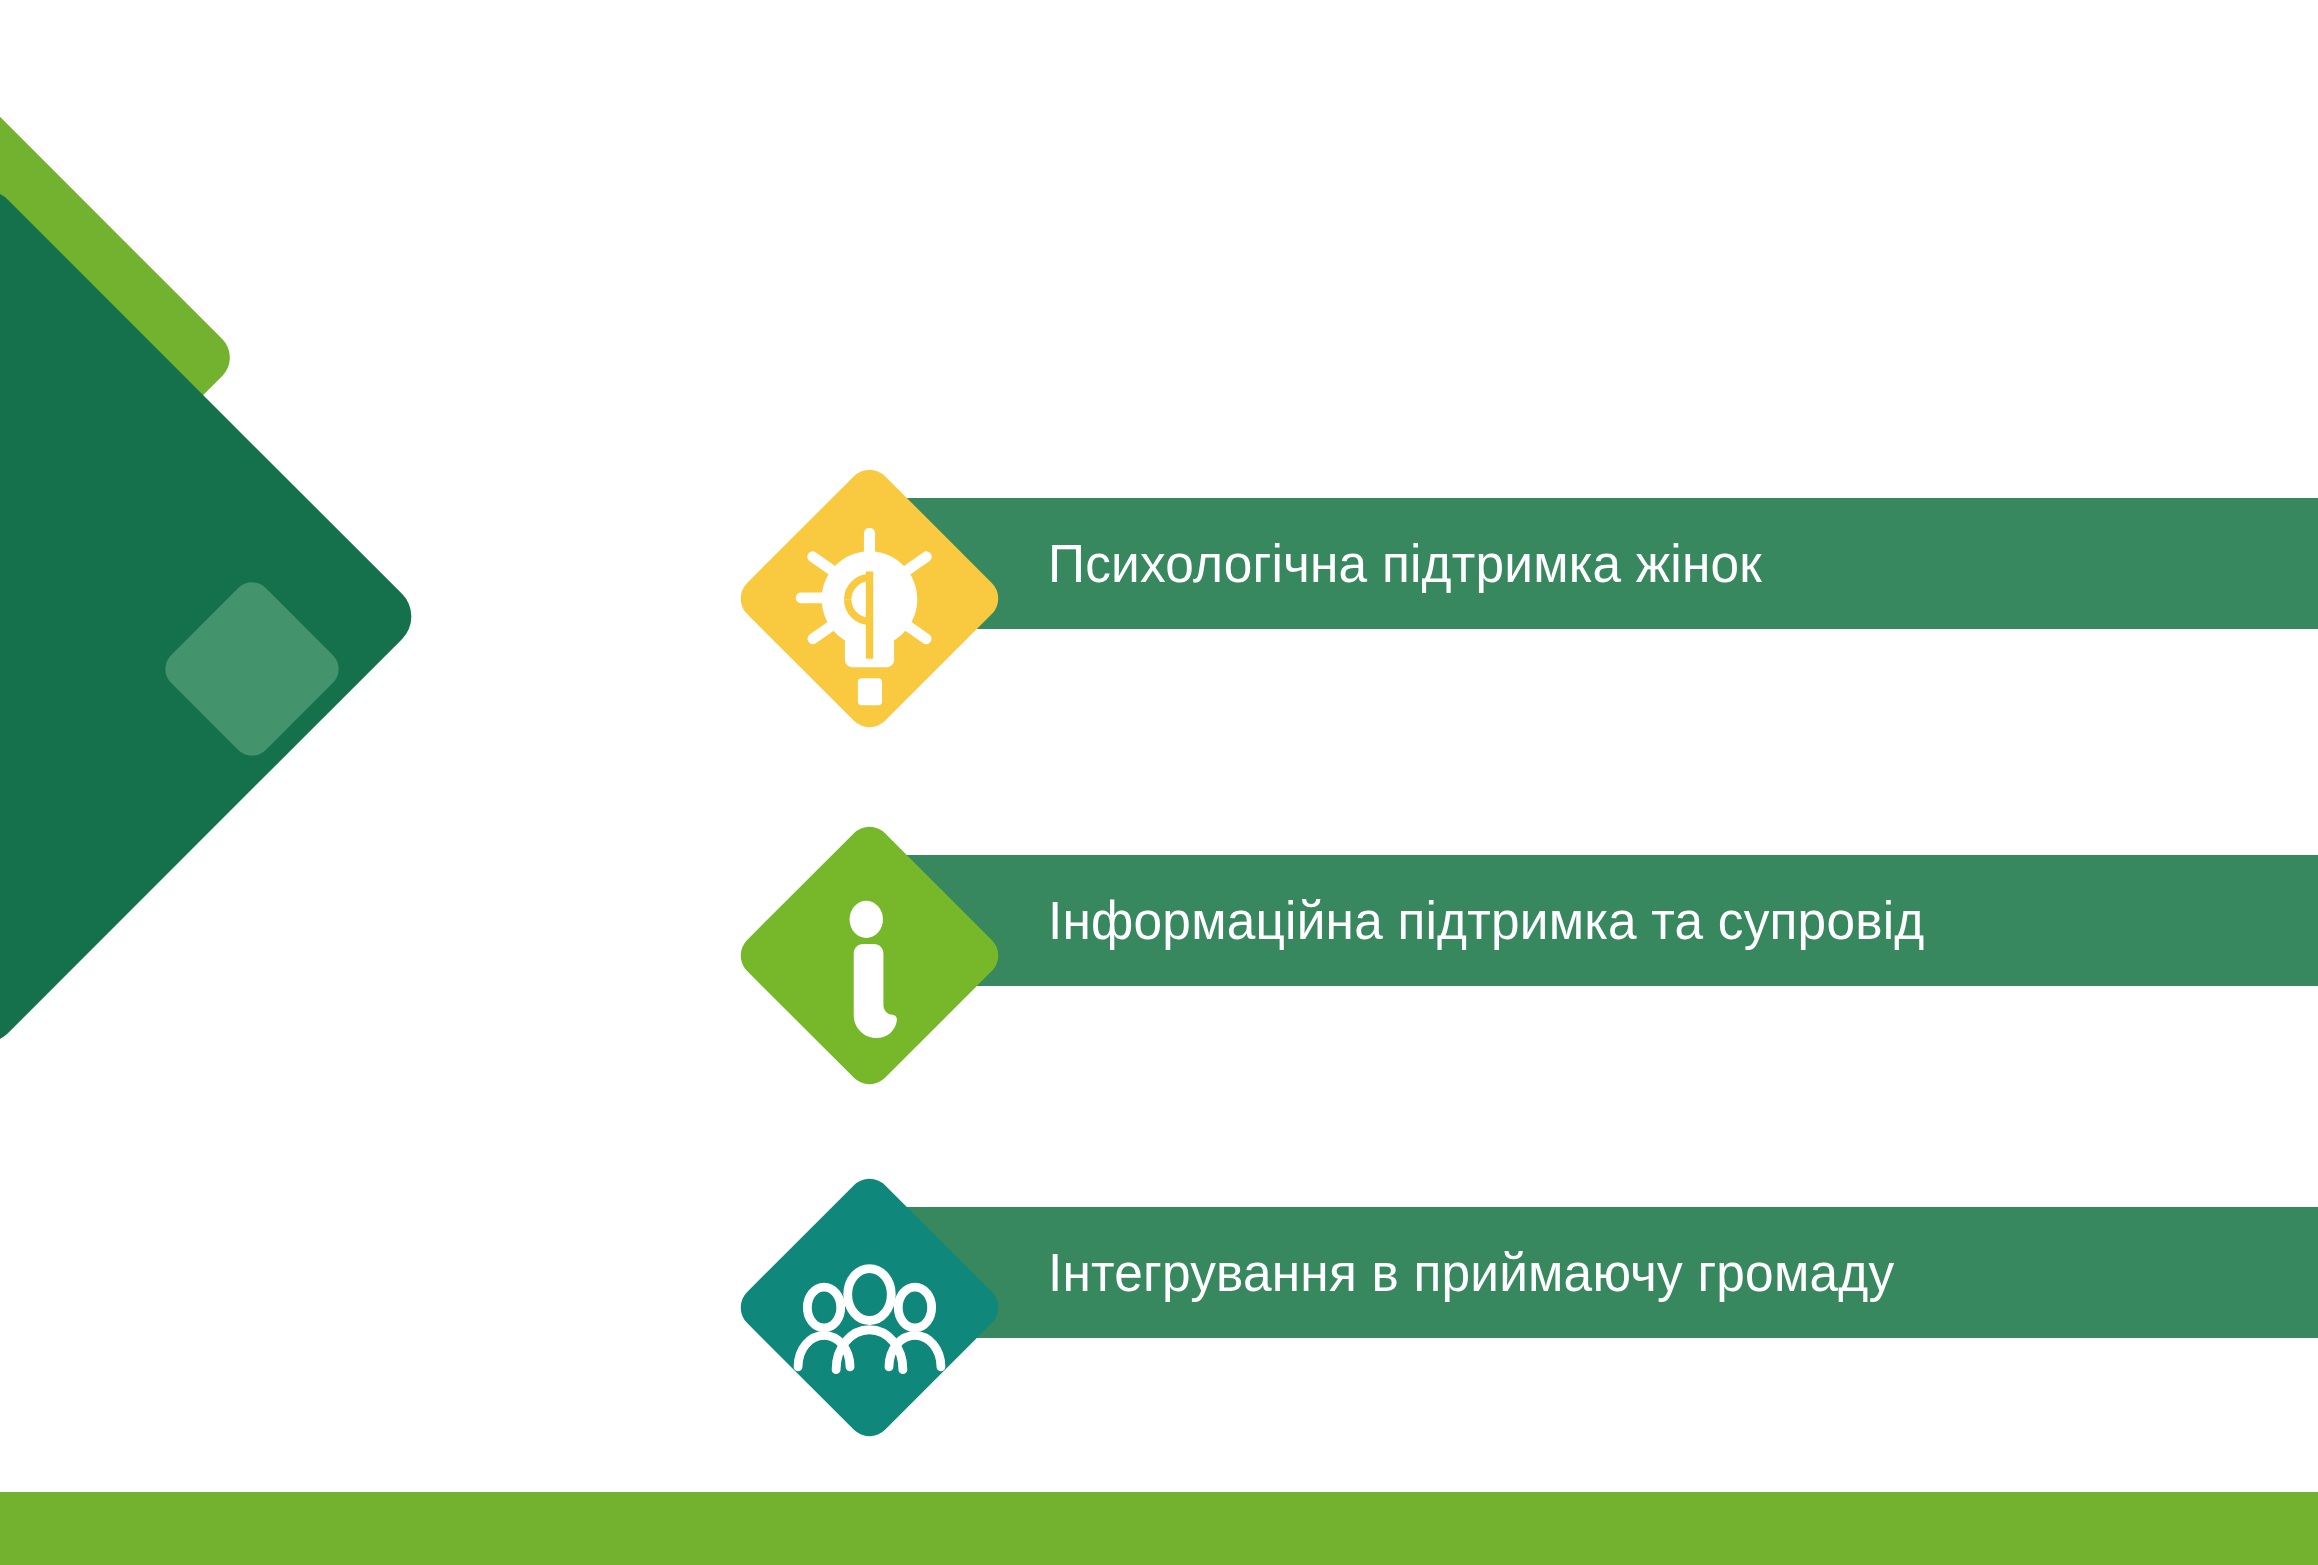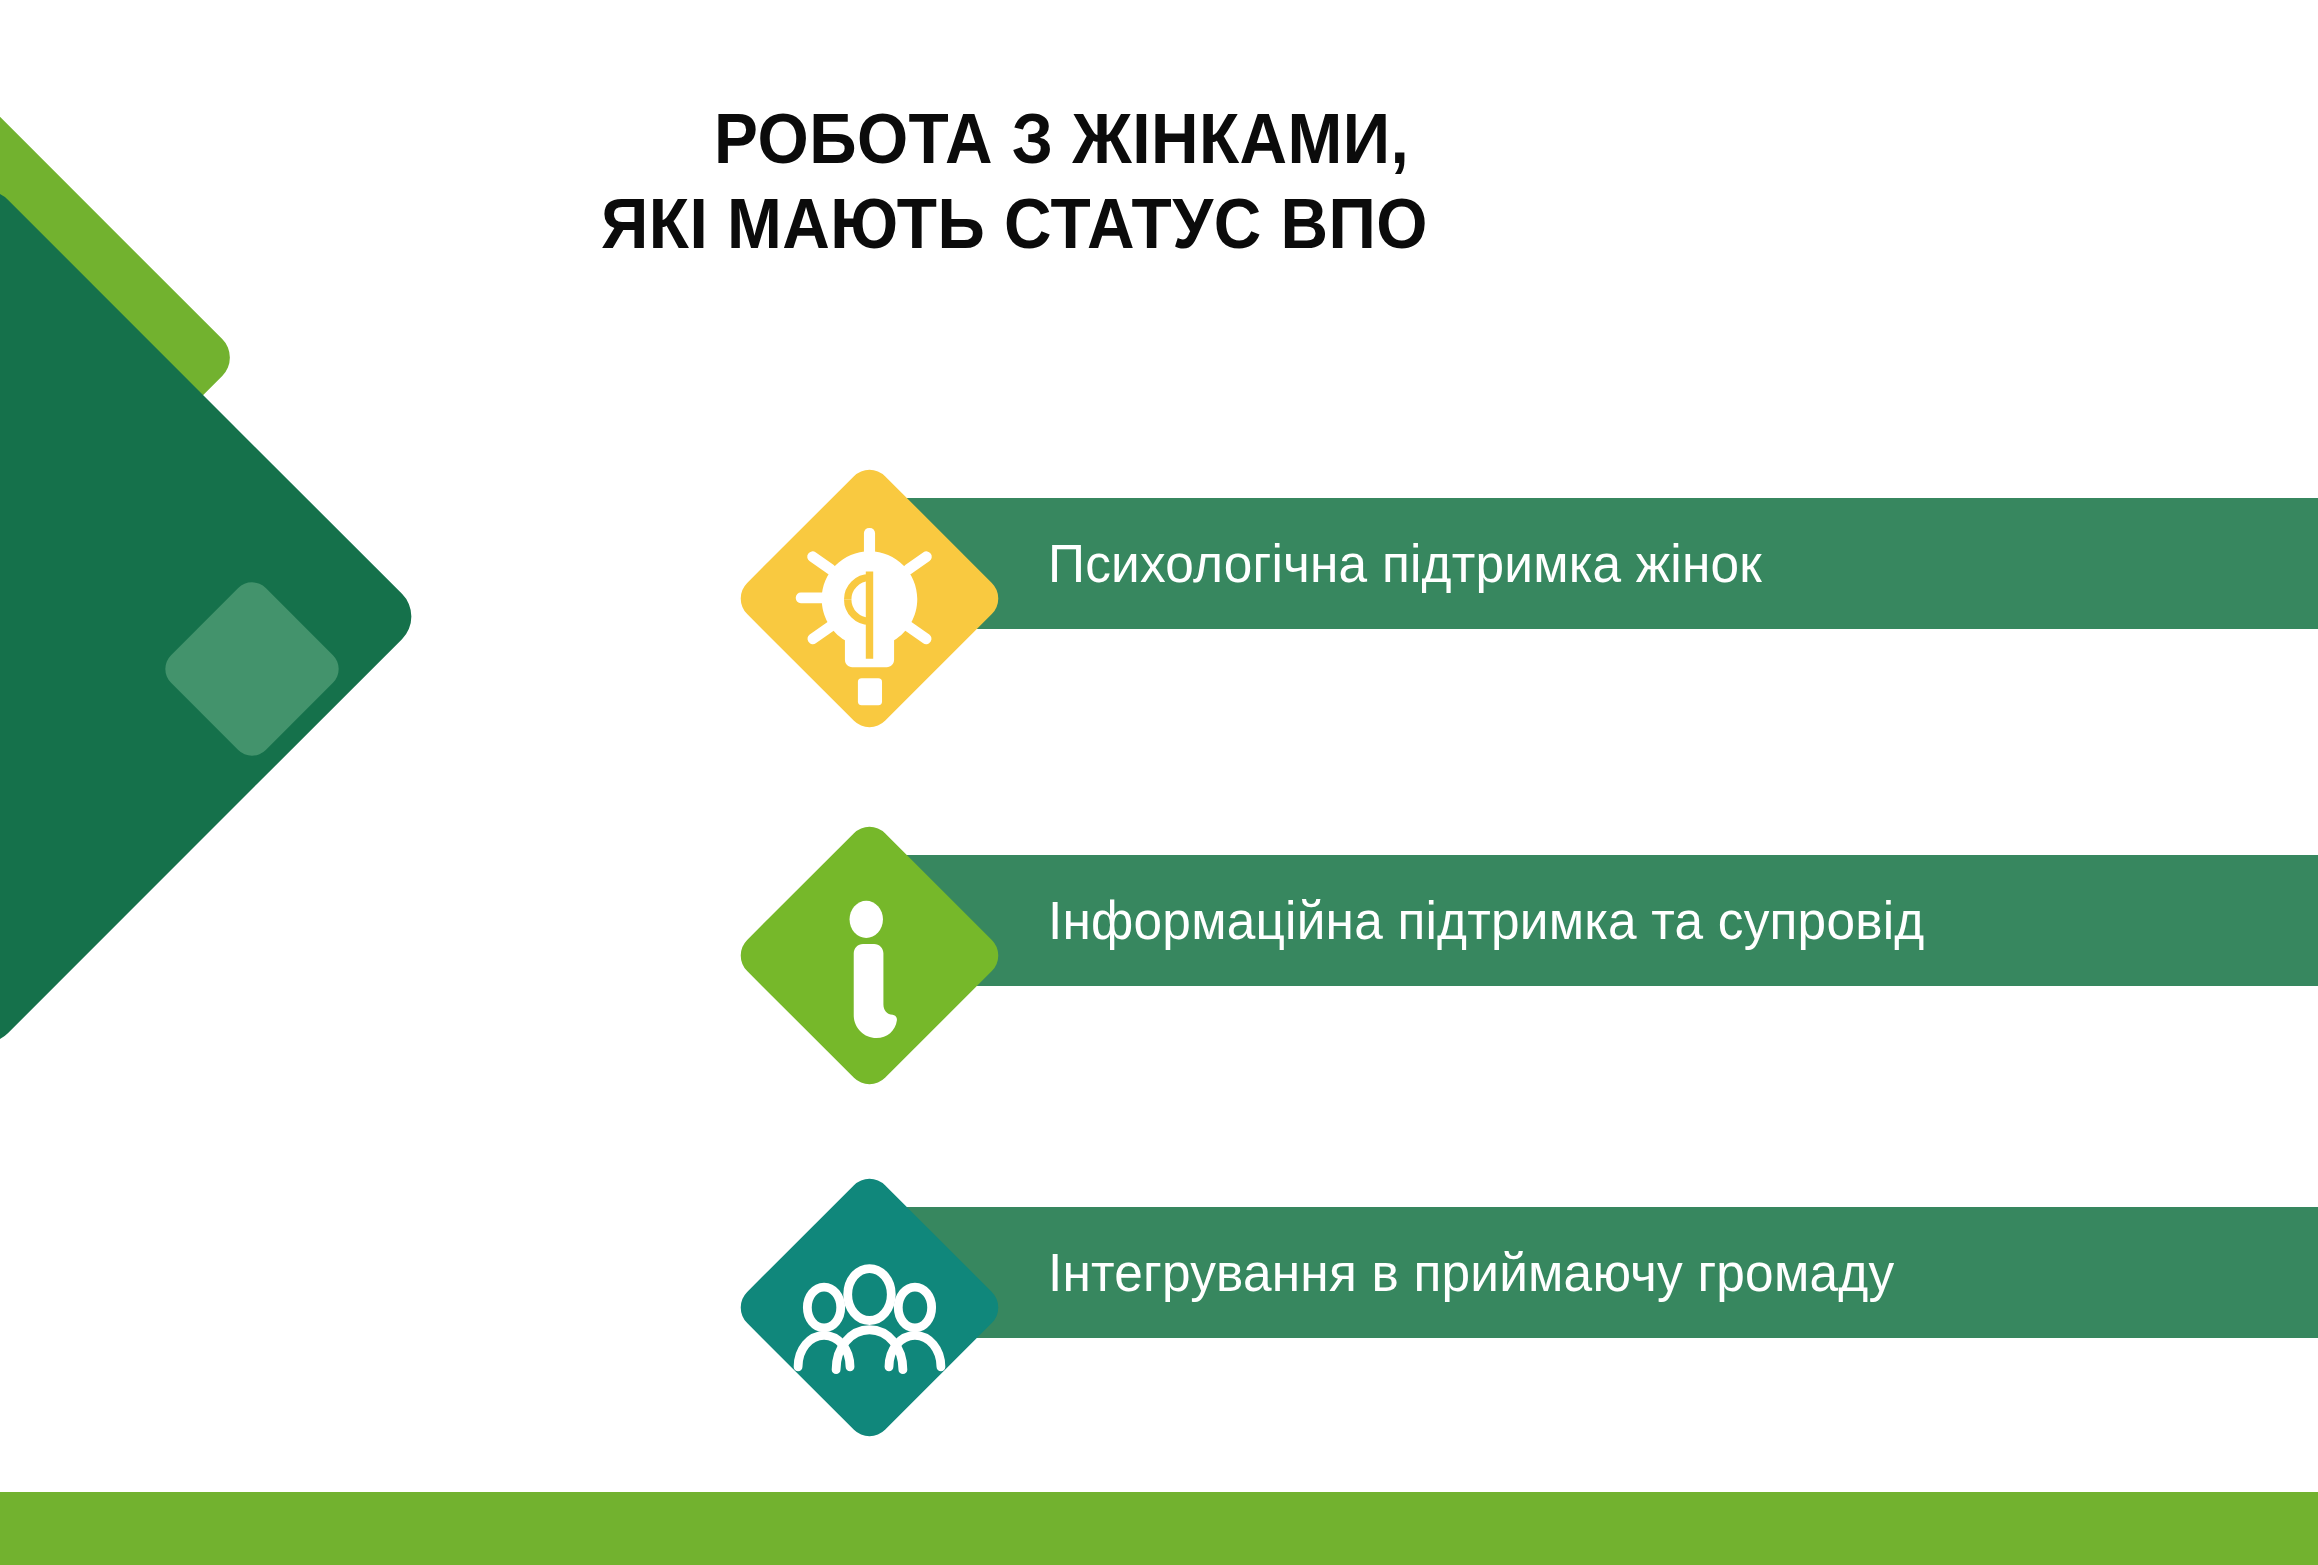--- a/index.html
+++ b/index.html
@@ -160,24 +160,20 @@
 <body>
 
 <div id="slide">
 
   <div class="deco-layer">
     <div class="deco-lime"></div>
     <div class="deco-dark"></div>
     <div class="deco-mid"></div>
   </div>
 
-  <div class="title-block">
-    <div class="title-line l1">РОБОТА З ЖІНКАМИ,</div>
-    <div class="title-line l2">ЯКІ МАЮТЬ СТАТУС ВПО</div>
-  </div>
 
   <div class="rows">
 
     <div class="row r1">
       <div class="row-bar">
         <div class="row-label">Психологічна підтримка жінок</div>
       </div>
       <div class="row-badge">
         <div class="badge-diamond" style="background:#F9C940;"></div>
         <div class="badge-icon">

